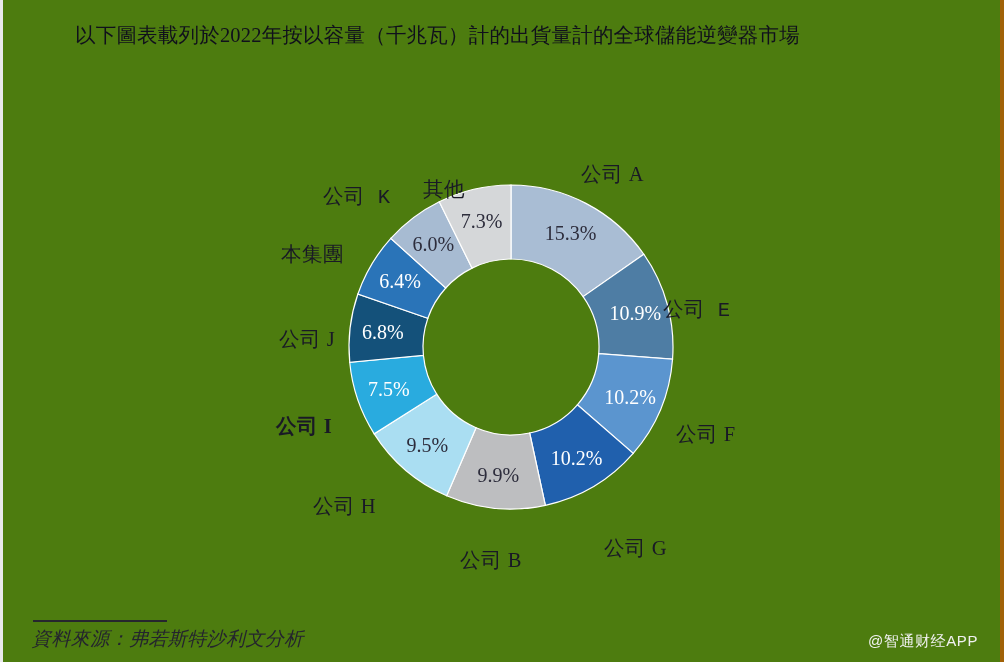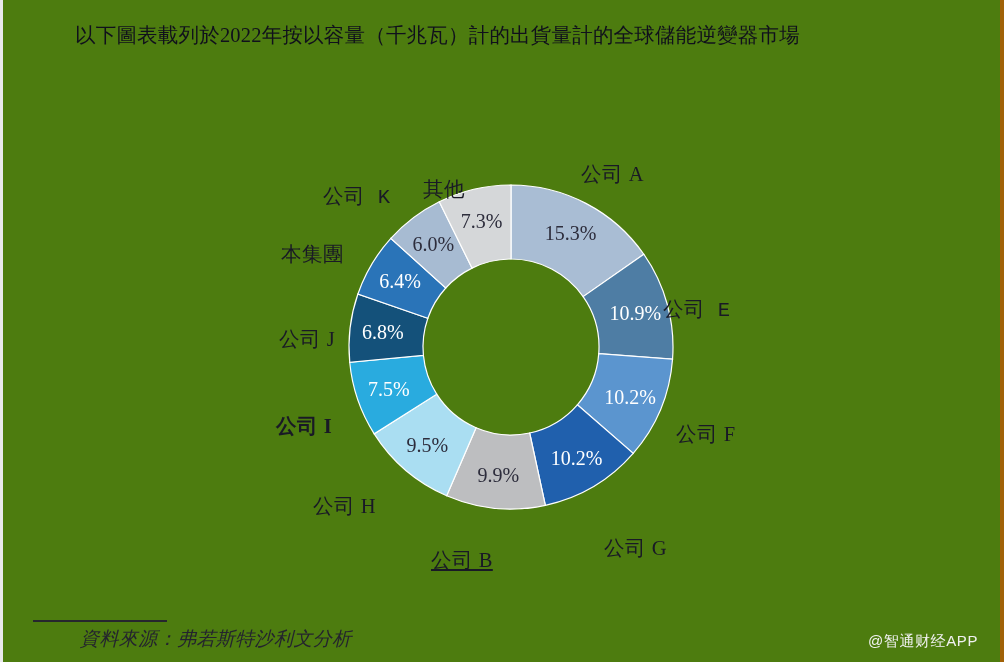--- a/index.html
+++ b/index.html
@@ -83,21 +83,20 @@
   }
   #source-note {
     position: absolute;
     left: 29px;
     top: 626px;
     font-size: 19px;
     font-style: italic;
     color: #24242e;
     letter-spacing: 0.4px;
     white-space: nowrap;
-    margin-left: 48px;
   }
   #watermark {
     position: absolute;
     right: 22px;
     top: 632px;
     font-family: "Liberation Sans", sans-serif;
     font-size: 15px;
     color: #f1f1f1;
     letter-spacing: 0.6px;
     white-space: nowrap;
@@ -140,21 +139,21 @@
           <text x="396.9642785164913" y="169.33365736820207" text-anchor="middle" dominant-baseline="central" class="slice-value light">6.4%</text>
           <text x="430.22208912211585" y="132.08451729952432" text-anchor="middle" dominant-baseline="central" class="slice-value dark">6.0%</text>
           <text x="478.6742731815826" y="109.37754282545038" text-anchor="middle" dominant-baseline="central" class="slice-value dark">7.3%</text>
         </g>
     </svg>
     <div id="cat-label-layer">
         <div class="cat-label" style="left: 578px; top: 48px;">公司 A</div>
         <div class="cat-label" style="left: 660px; top: 183px; font-family: Liberation Mono, monospace;">公司 E</div>
         <div class="cat-label" style="left: 673px; top: 308px;">公司 F</div>
         <div class="cat-label" style="left: 601px; top: 422px;">公司 G</div>
-        <div class="cat-label" style="left: 428px; top: 434px; text-decoration: underline;">公司 B</div>
+        <div class="cat-label" style="left: 457px; top: 434px;">公司 B</div>
         <div class="cat-label" style="left: 310px; top: 380px;">公司 H</div>
         <div class="cat-label" style="left: 273px; top: 300px; font-weight: bold;">公司 I</div>
         <div class="cat-label" style="left: 276px; top: 213px;">公司 J</div>
         <div class="cat-label" style="left: 278px; top: 128px;">本集團</div>
         <div class="cat-label" style="left: 320px; top: 70px; font-family: Liberation Mono, monospace;">公司 K</div>
         <div class="cat-label" style="left: 420px; top: 31px; margin-top: 32px;">其他</div>
       </div>
   </div>
 
   <div id="footer-rule"></div>

